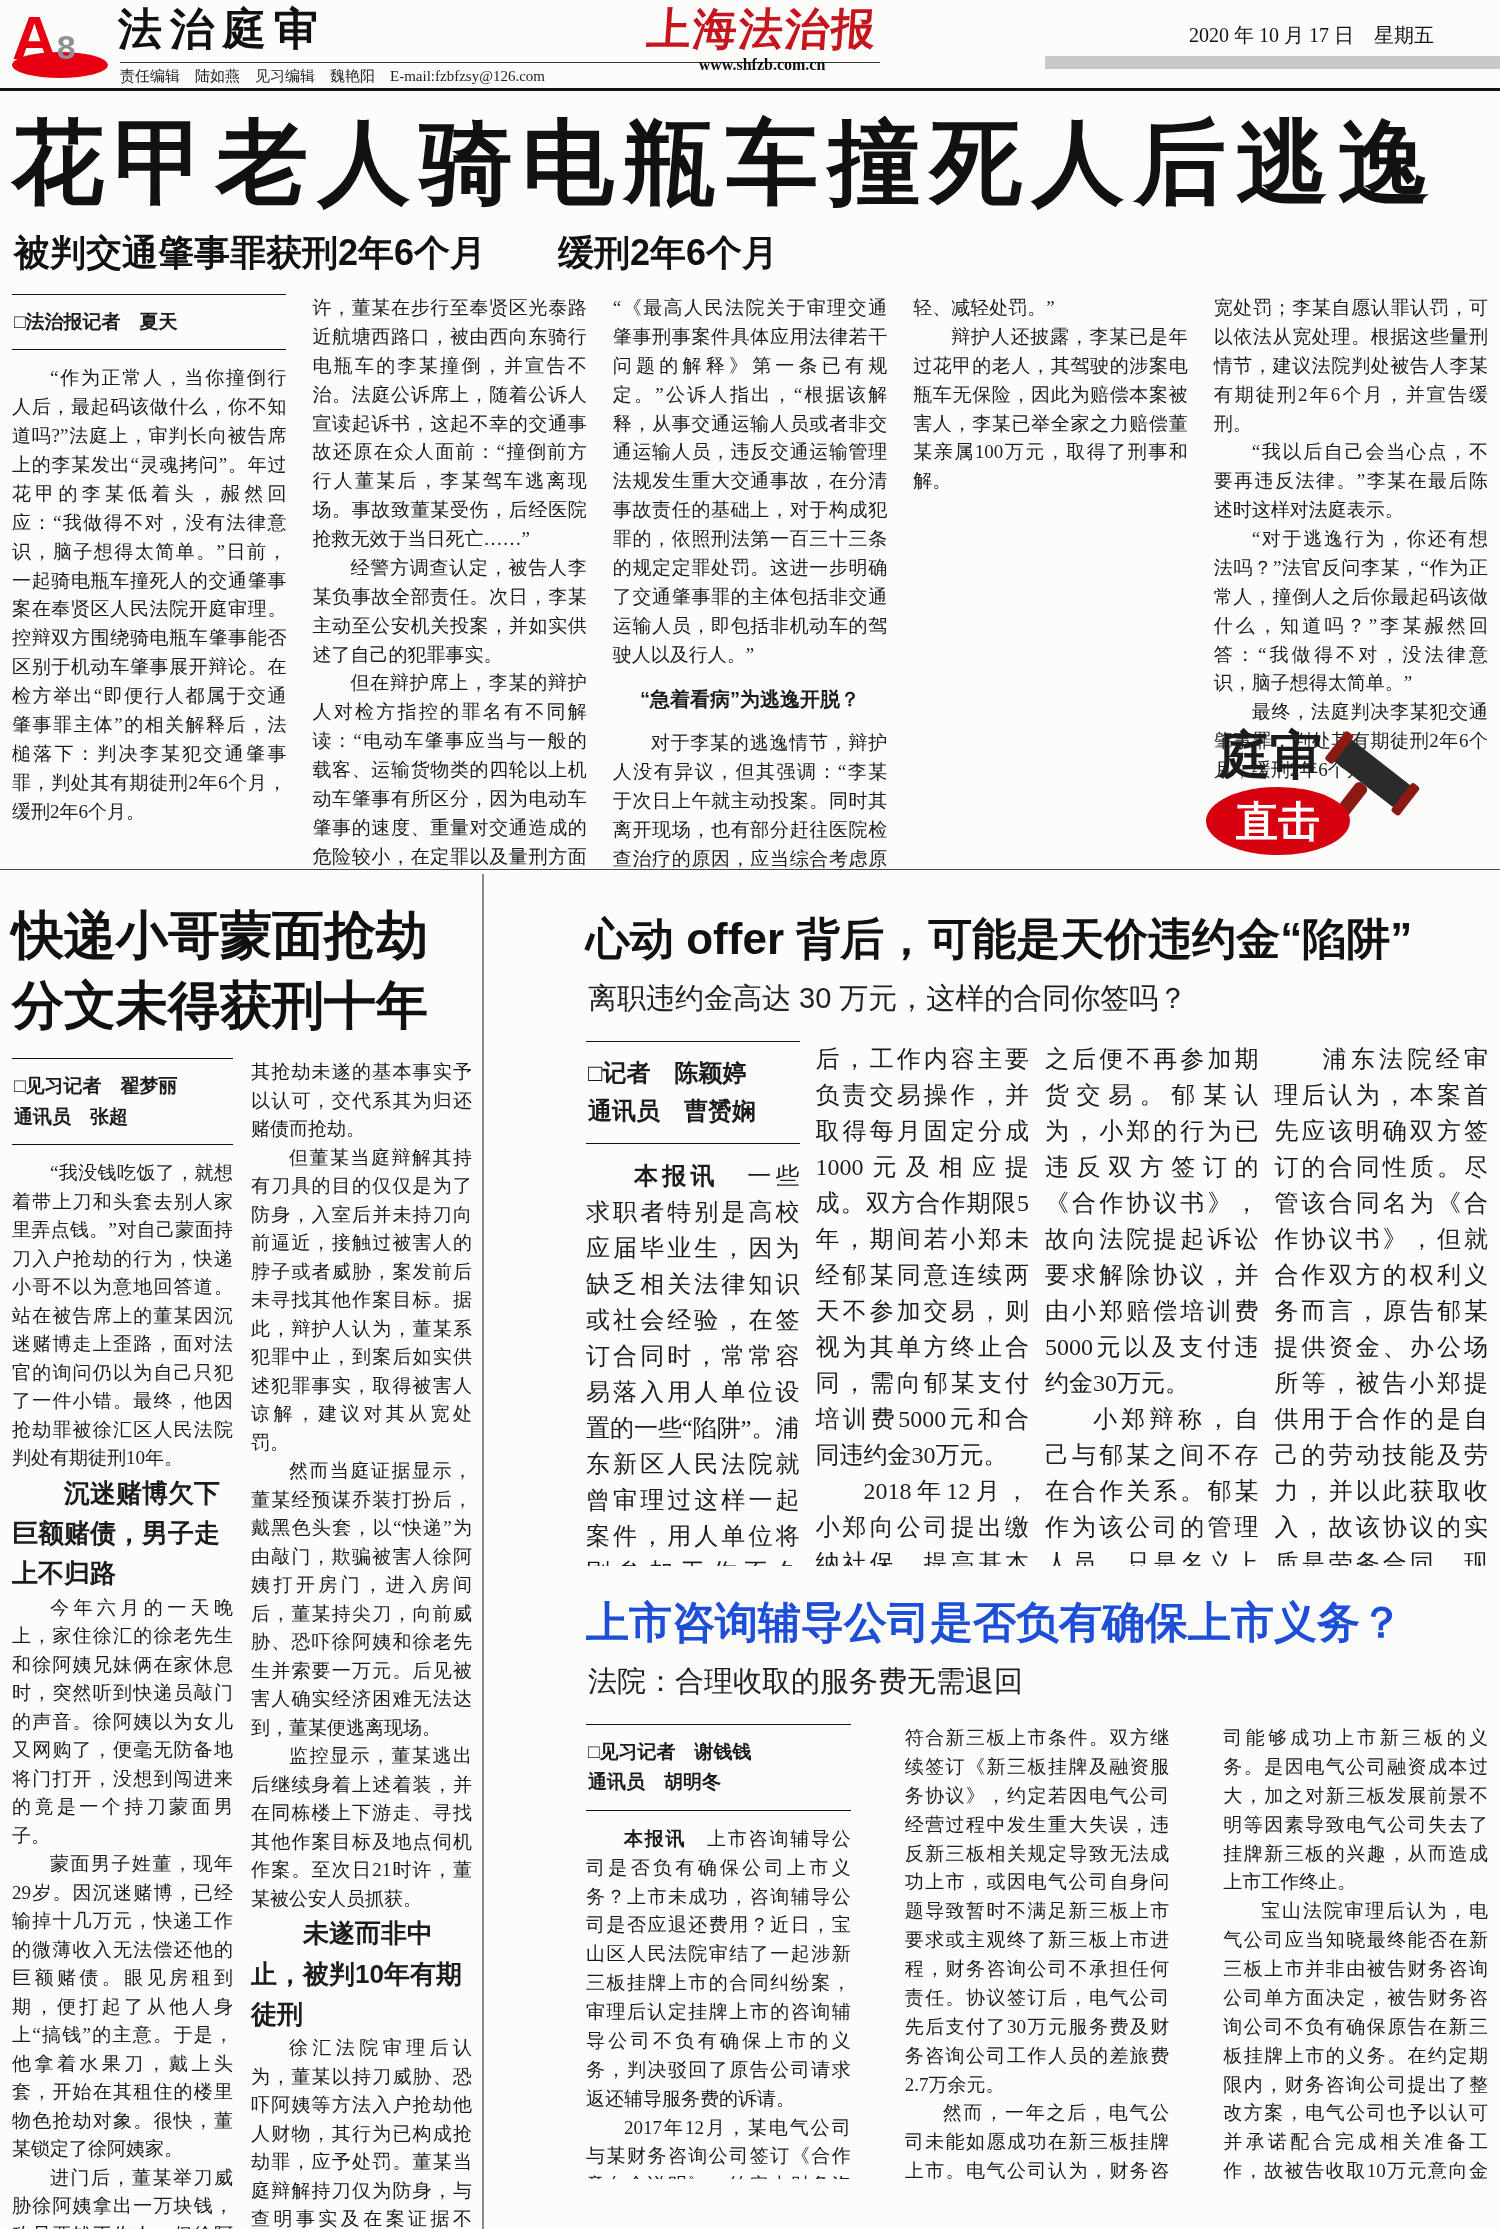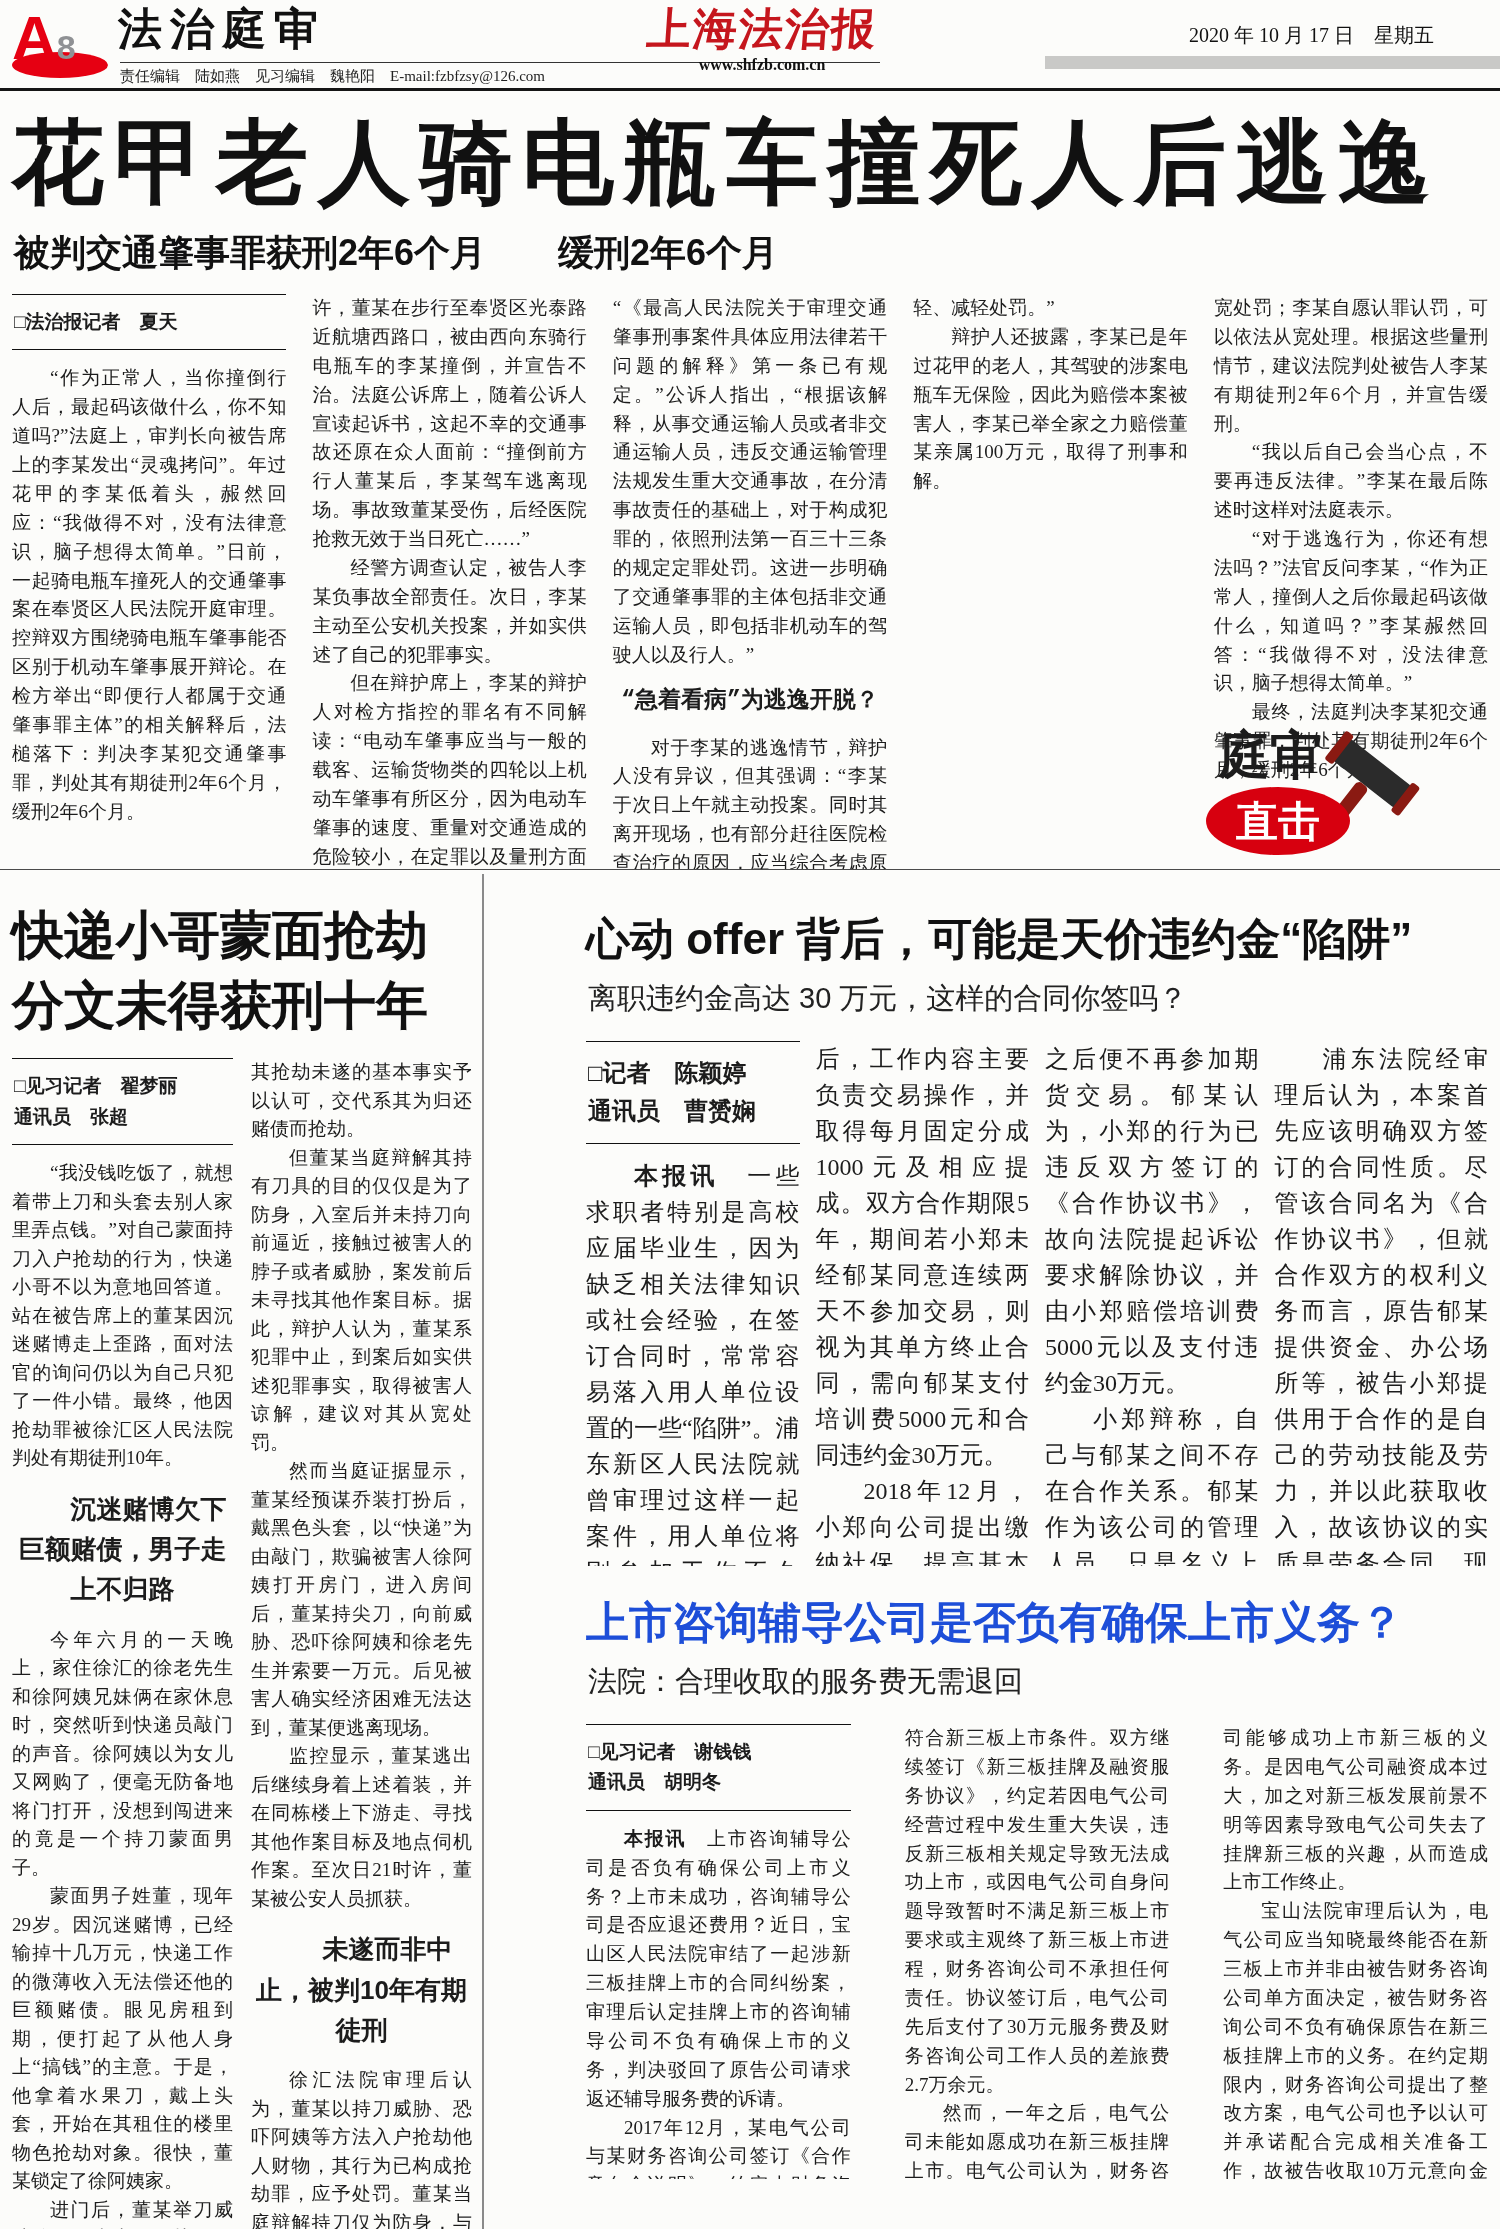--- a/index.html
+++ b/index.html
@@ -22,24 +22,24 @@
   .gray-bar{position:absolute;right:0;top:56px;width:455px;height:13px;background:#c9c9c7;}
   .rule-heavy{border-top:3px solid #151515;}
   .rule-light{border-top:1px solid #4a4a4a;}
   
   .para{margin:0;text-indent:2em;text-align:justify;}
   .cont{text-indent:0;}
   .byline-box{border-top:1.5px solid #111;border-bottom:1.5px solid #111;
         font-family:"Liberation Sans",sans-serif;font-weight:bold;
         padding:12px 2px;margin:0 0 14px 0;}
   .byline-box div{line-height:1.6;}
-  .inline-sub{font-family:Liberation Mono, monospace;font-weight:800;text-align:center;
-        font-size:23px;margin:16px 0;line-height:1.4;}
-  .inline-sub2{font-family:"Liberation Sans",sans-serif;font-weight:800;text-align:center;
-        font-size:26px;margin:16px 0;line-height:1.55;text-indent:2em;}
+  .inline-sub{font-family:Liberation Sans, sans-serif;font-weight:800;text-align:center;
+        font-size:20px;margin:16px 0;line-height:1.4;}
+  .inline-sub2{font-family:"Liberation Sans",sans-serif;font-weight:800;text-align:left;
+        font-size:26px;margin:0 0;line-height:1.55;text-indent:2em;}
   .cols{display:flex;}
   .col{flex:1;min-width:0;}
   
   .lead{position:relative;padding:4px 12px 0 12px;}
   .lead h1{margin:6px 0 4px 0;font-family:"Liberation Sans",sans-serif;font-weight:900;
         font-size:92px;letter-spacing:10px;white-space:nowrap;color:#111;}
   .lead .deck{margin:2px 0 16px 2px;font-family:"Liberation Sans",sans-serif;font-weight:700;font-size:36px;color:#111;}
   .lead .cols{gap:26px;height:575px;overflow:hidden;font-size:19px;line-height:1.52;justify-content:space-between;}
   .stamp{position:absolute;right:52px;bottom:2px;width:250px;height:150px;}
   

